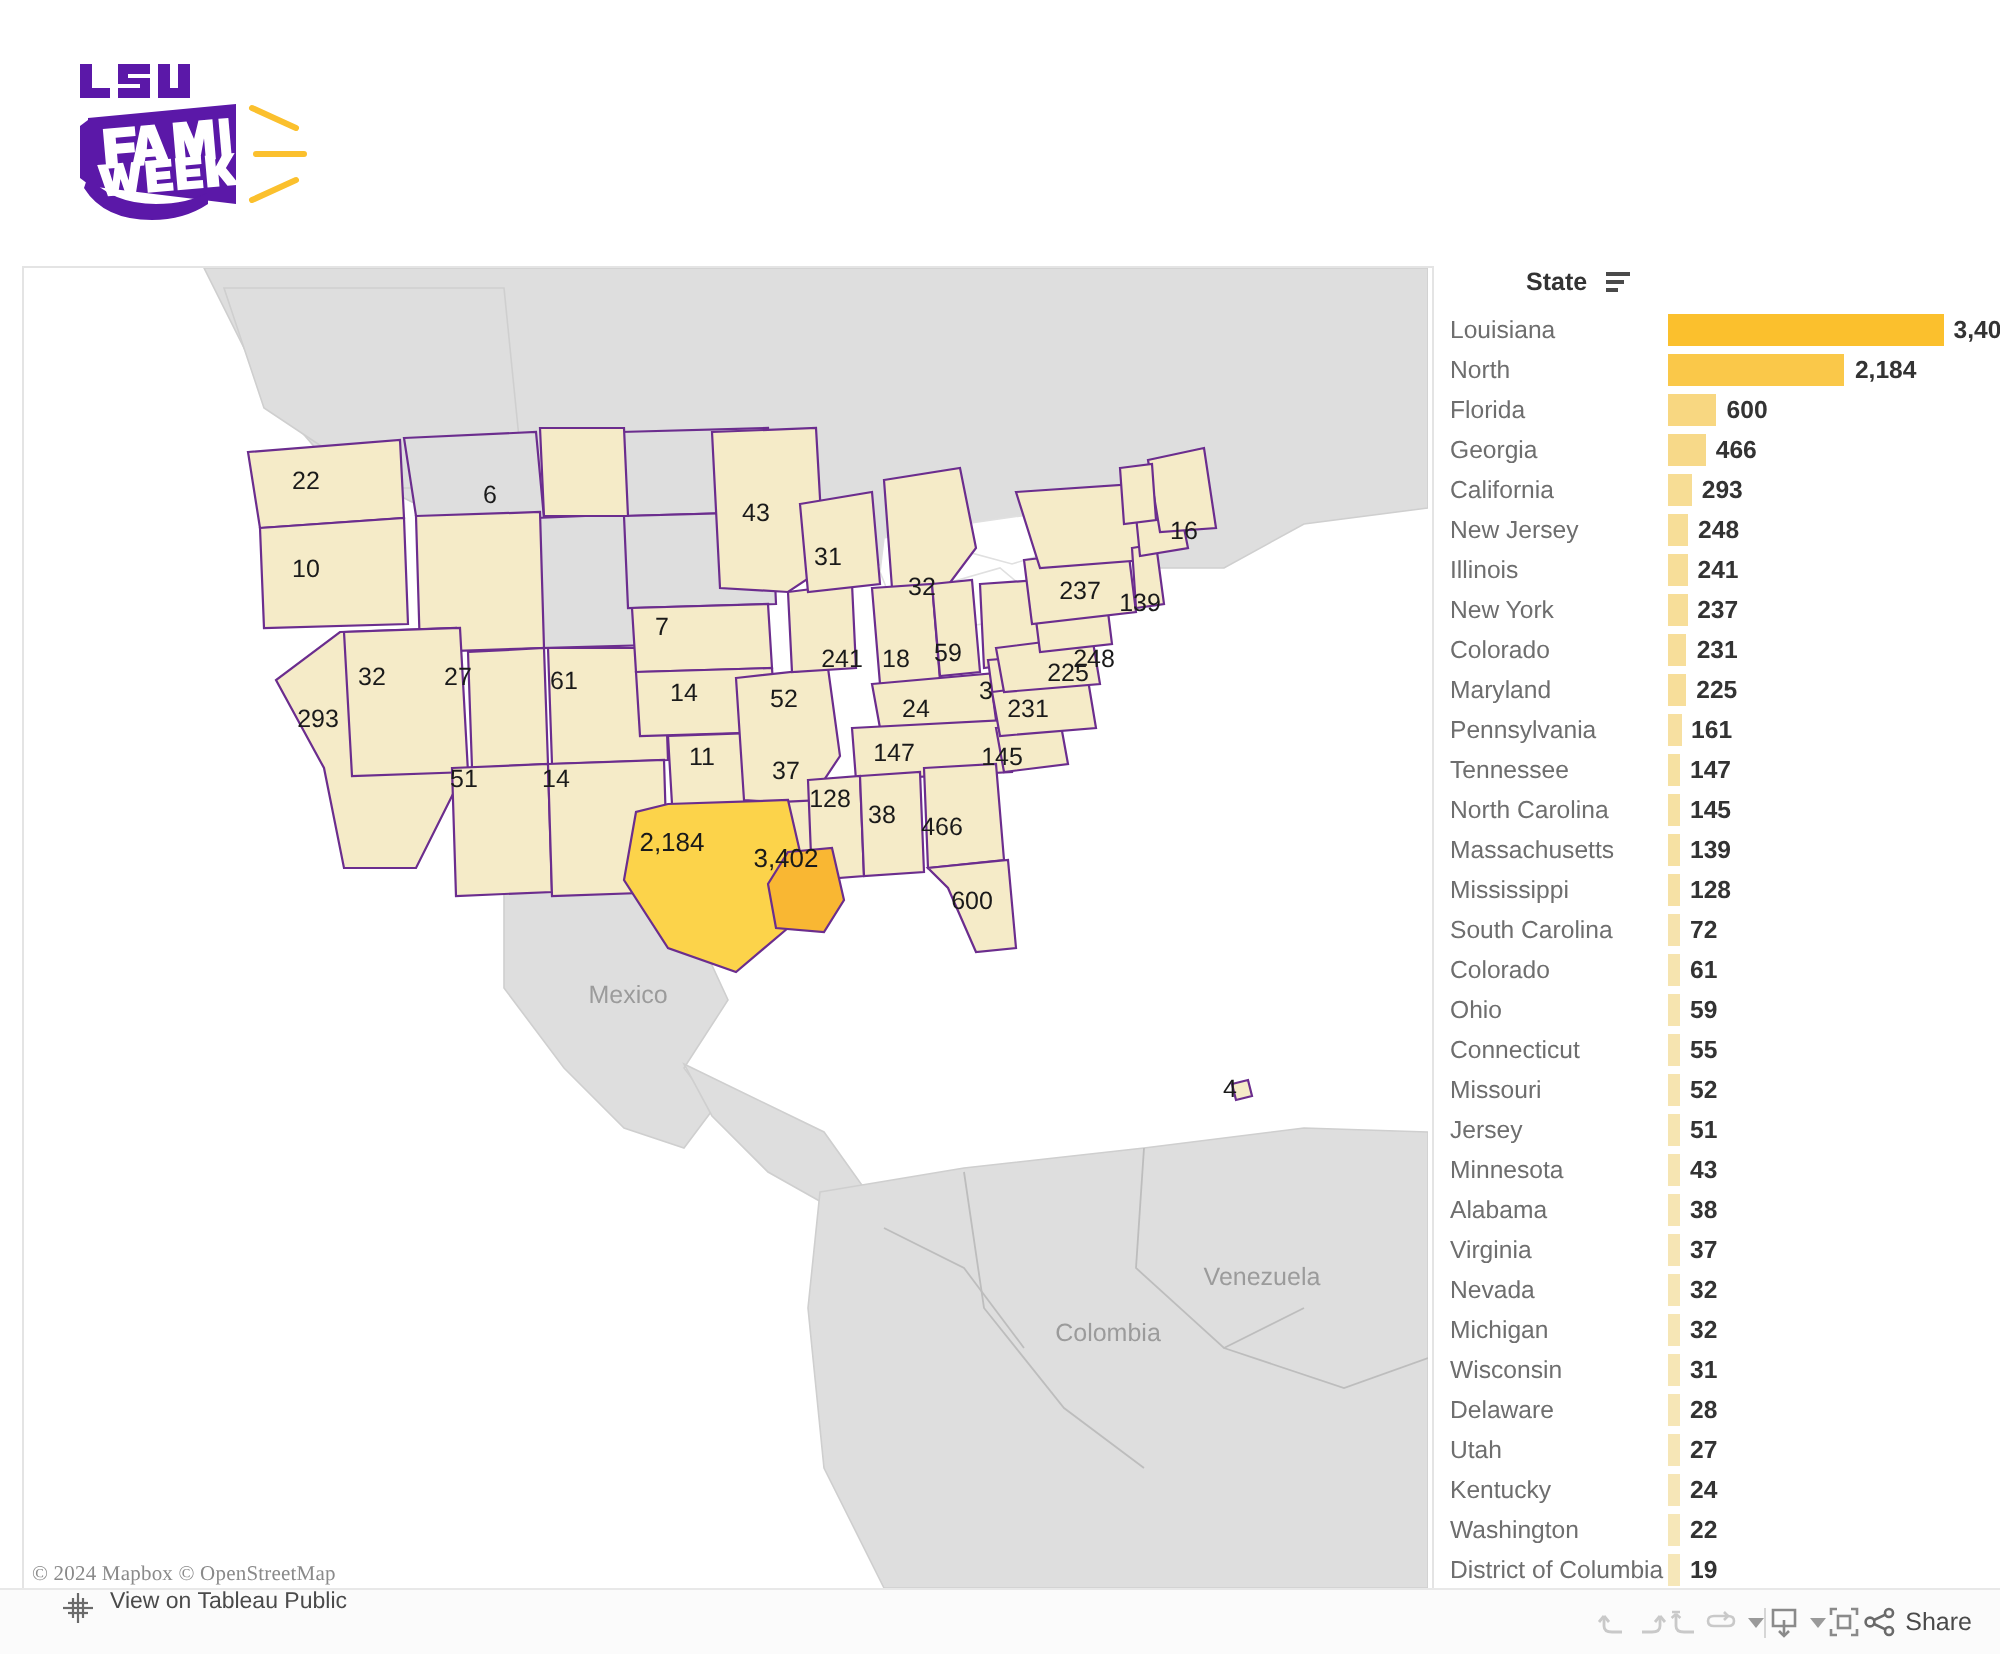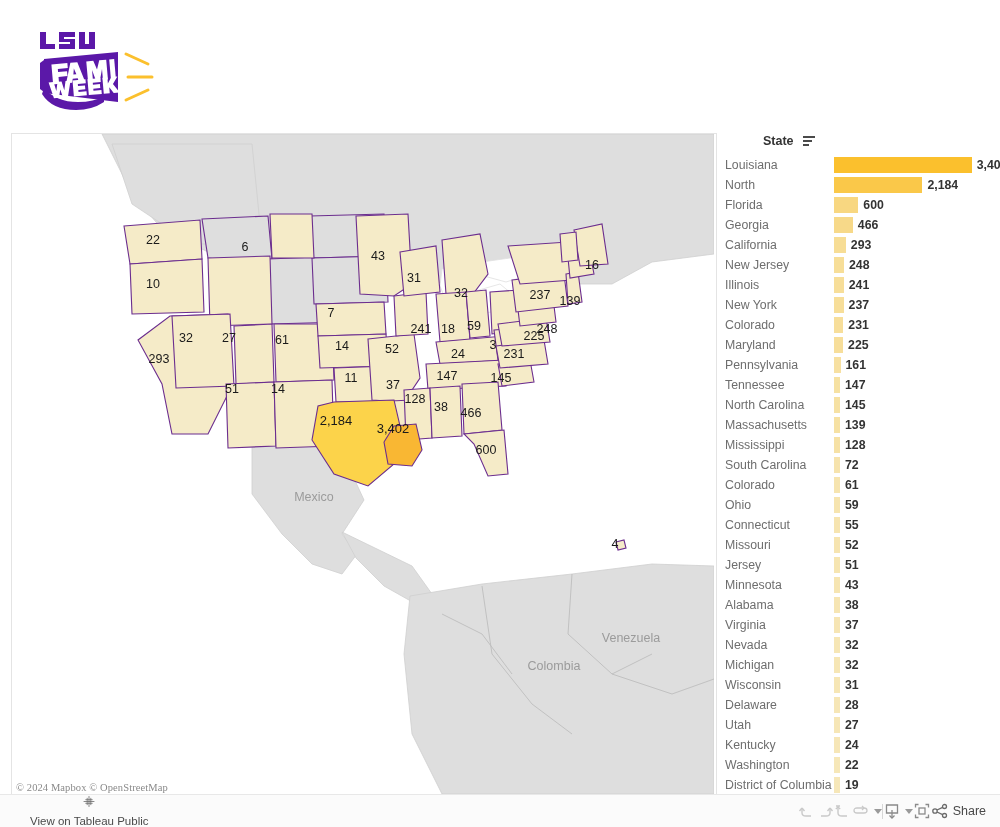--- a/index.html
+++ b/index.html
@@ -74,21 +74,21 @@
   .val{
     position:absolute;top:2px;font-size:12.3px;color:#333;font-weight:bold;
     line-height:16px;white-space:nowrap;
   }
 
   
   .toolbar{
     position:absolute;left:0;bottom:0;width:1000px;height:32px;
     background:#fbfbfb;border-top:1px solid #e8e8e8;
   }
-  .tb-left{position:absolute;left:30px;top:0;height:32px;display:flex;align-items:center;gap:7px;flex-direction:column;}
+  .tb-left{position:absolute;left:30px;top:0;height:32px;display:flex;align-items:flex-start;gap:7px;}
   .tb-left .txt{font-size:11.5px;color:#4a4a4a;}
   .tb-right{position:absolute;right:14px;top:0;height:32px;display:flex;align-items:center;}
   .tb-ico{width:18px;height:18px;display:block;}
   .tb-sep{width:1px;height:15px;background:#d6d6d6;}
   .caret{width:0;height:0;border-left:4px solid transparent;border-right:4px solid transparent;border-top:5px solid #9a9a9a;}
   .sharetxt{font-size:12.5px;color:#4a4a4a;}
   .grp{display:flex;align-items:center;gap:4px;}
 </style>
 </head>
 <body>

